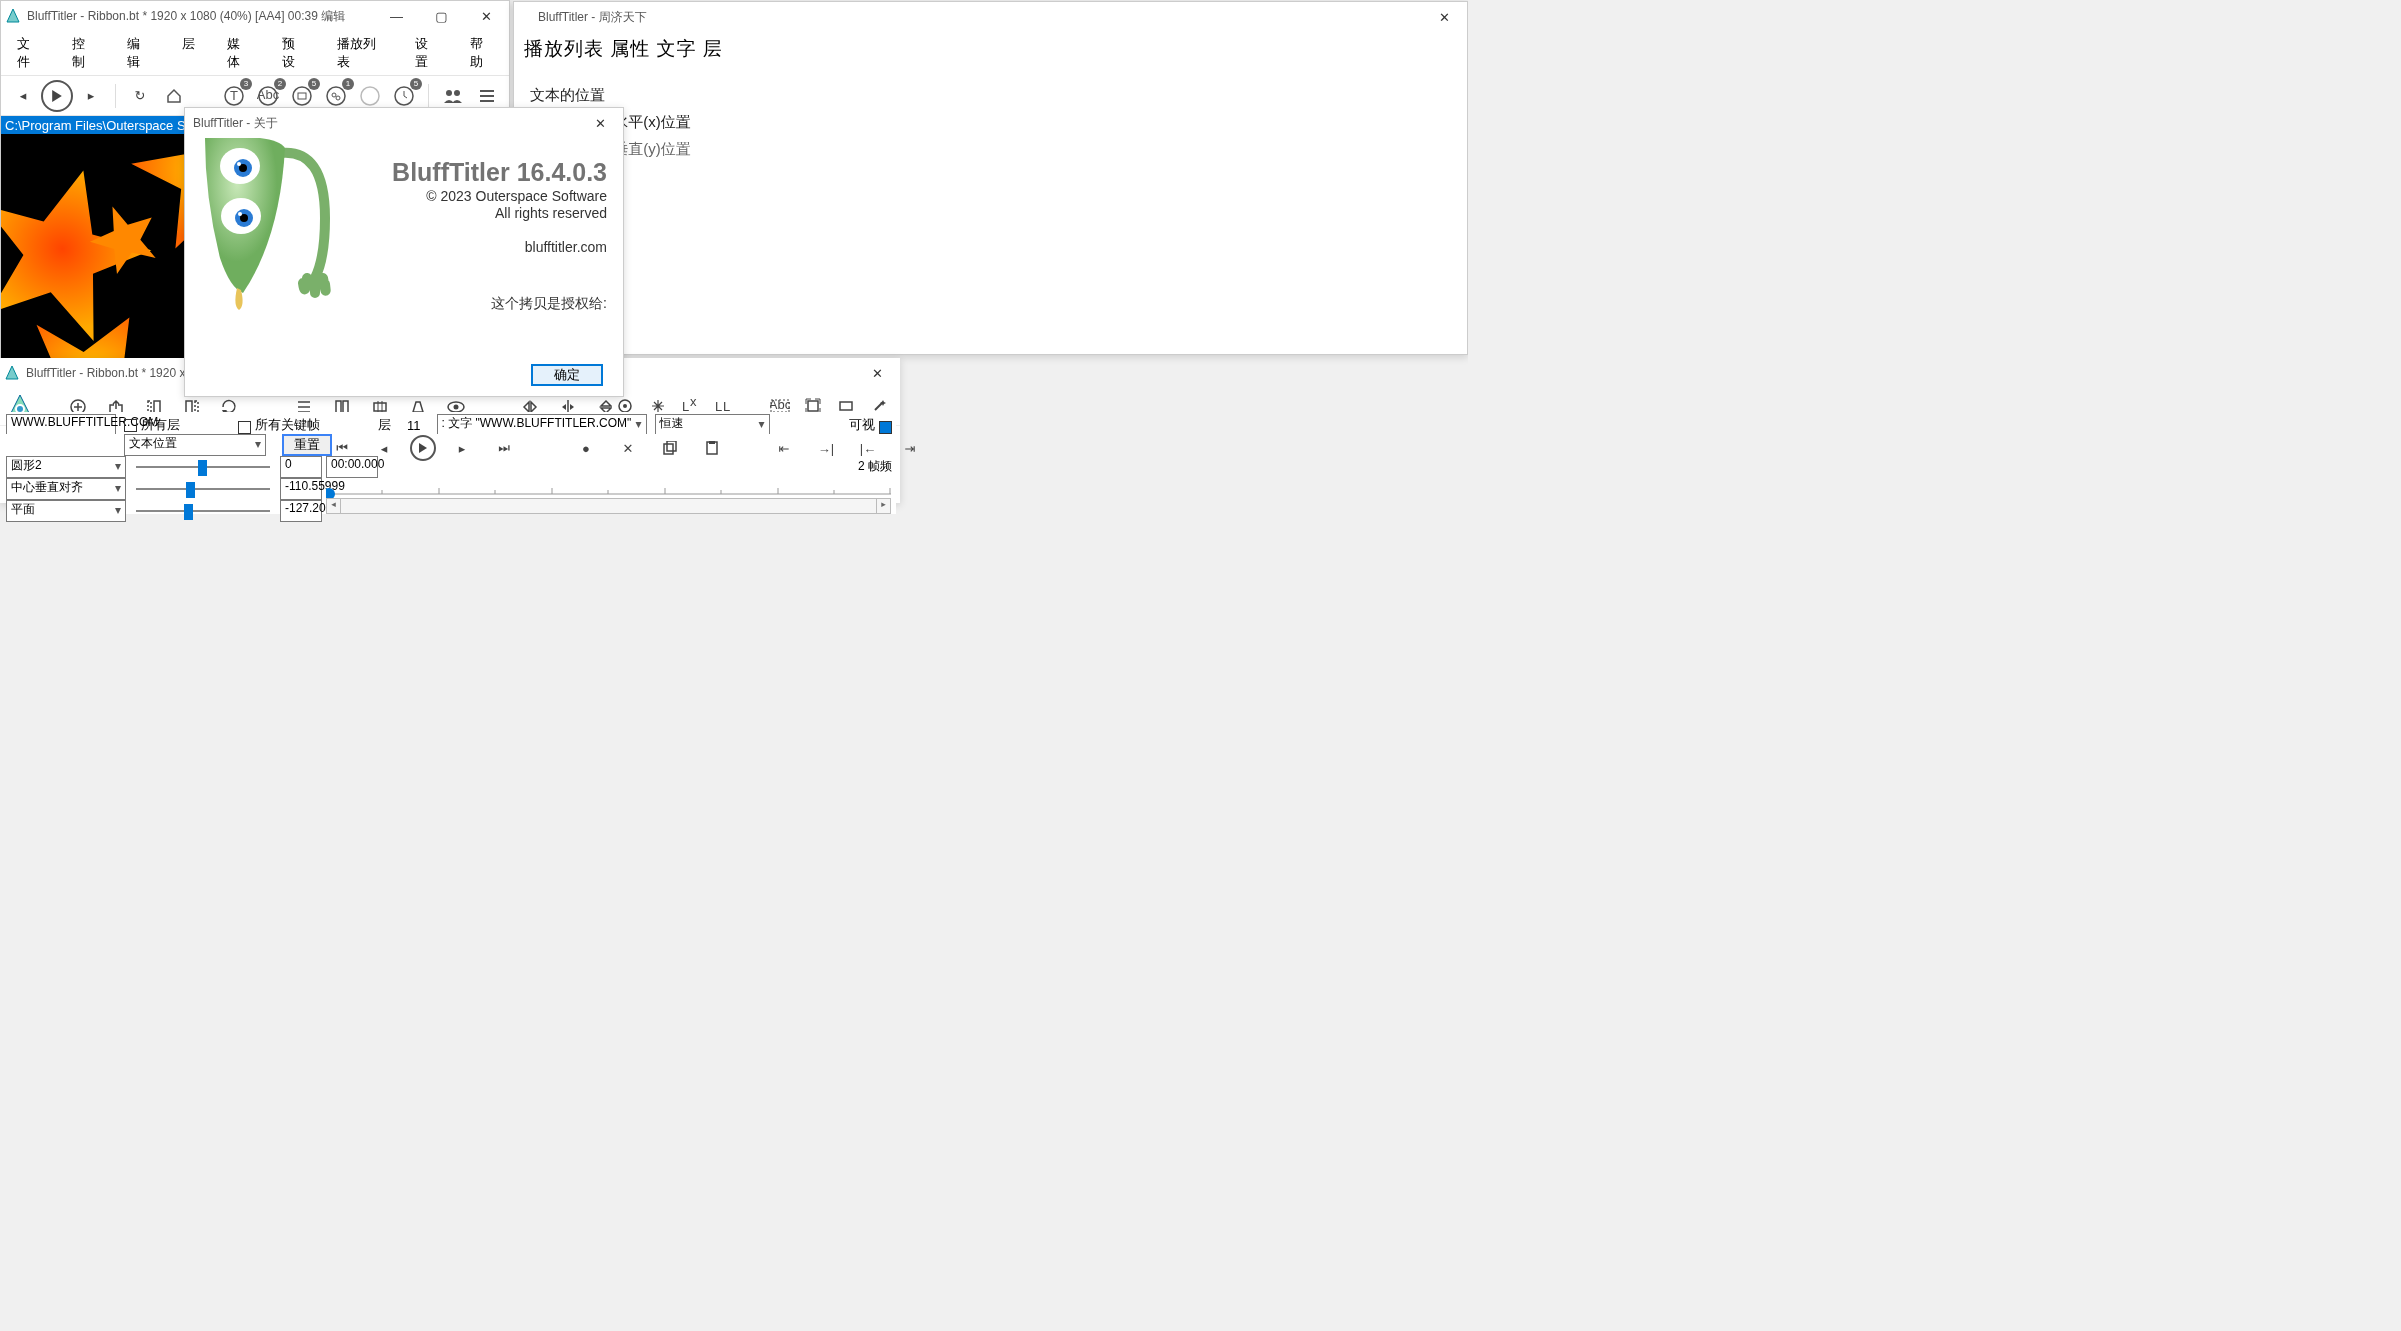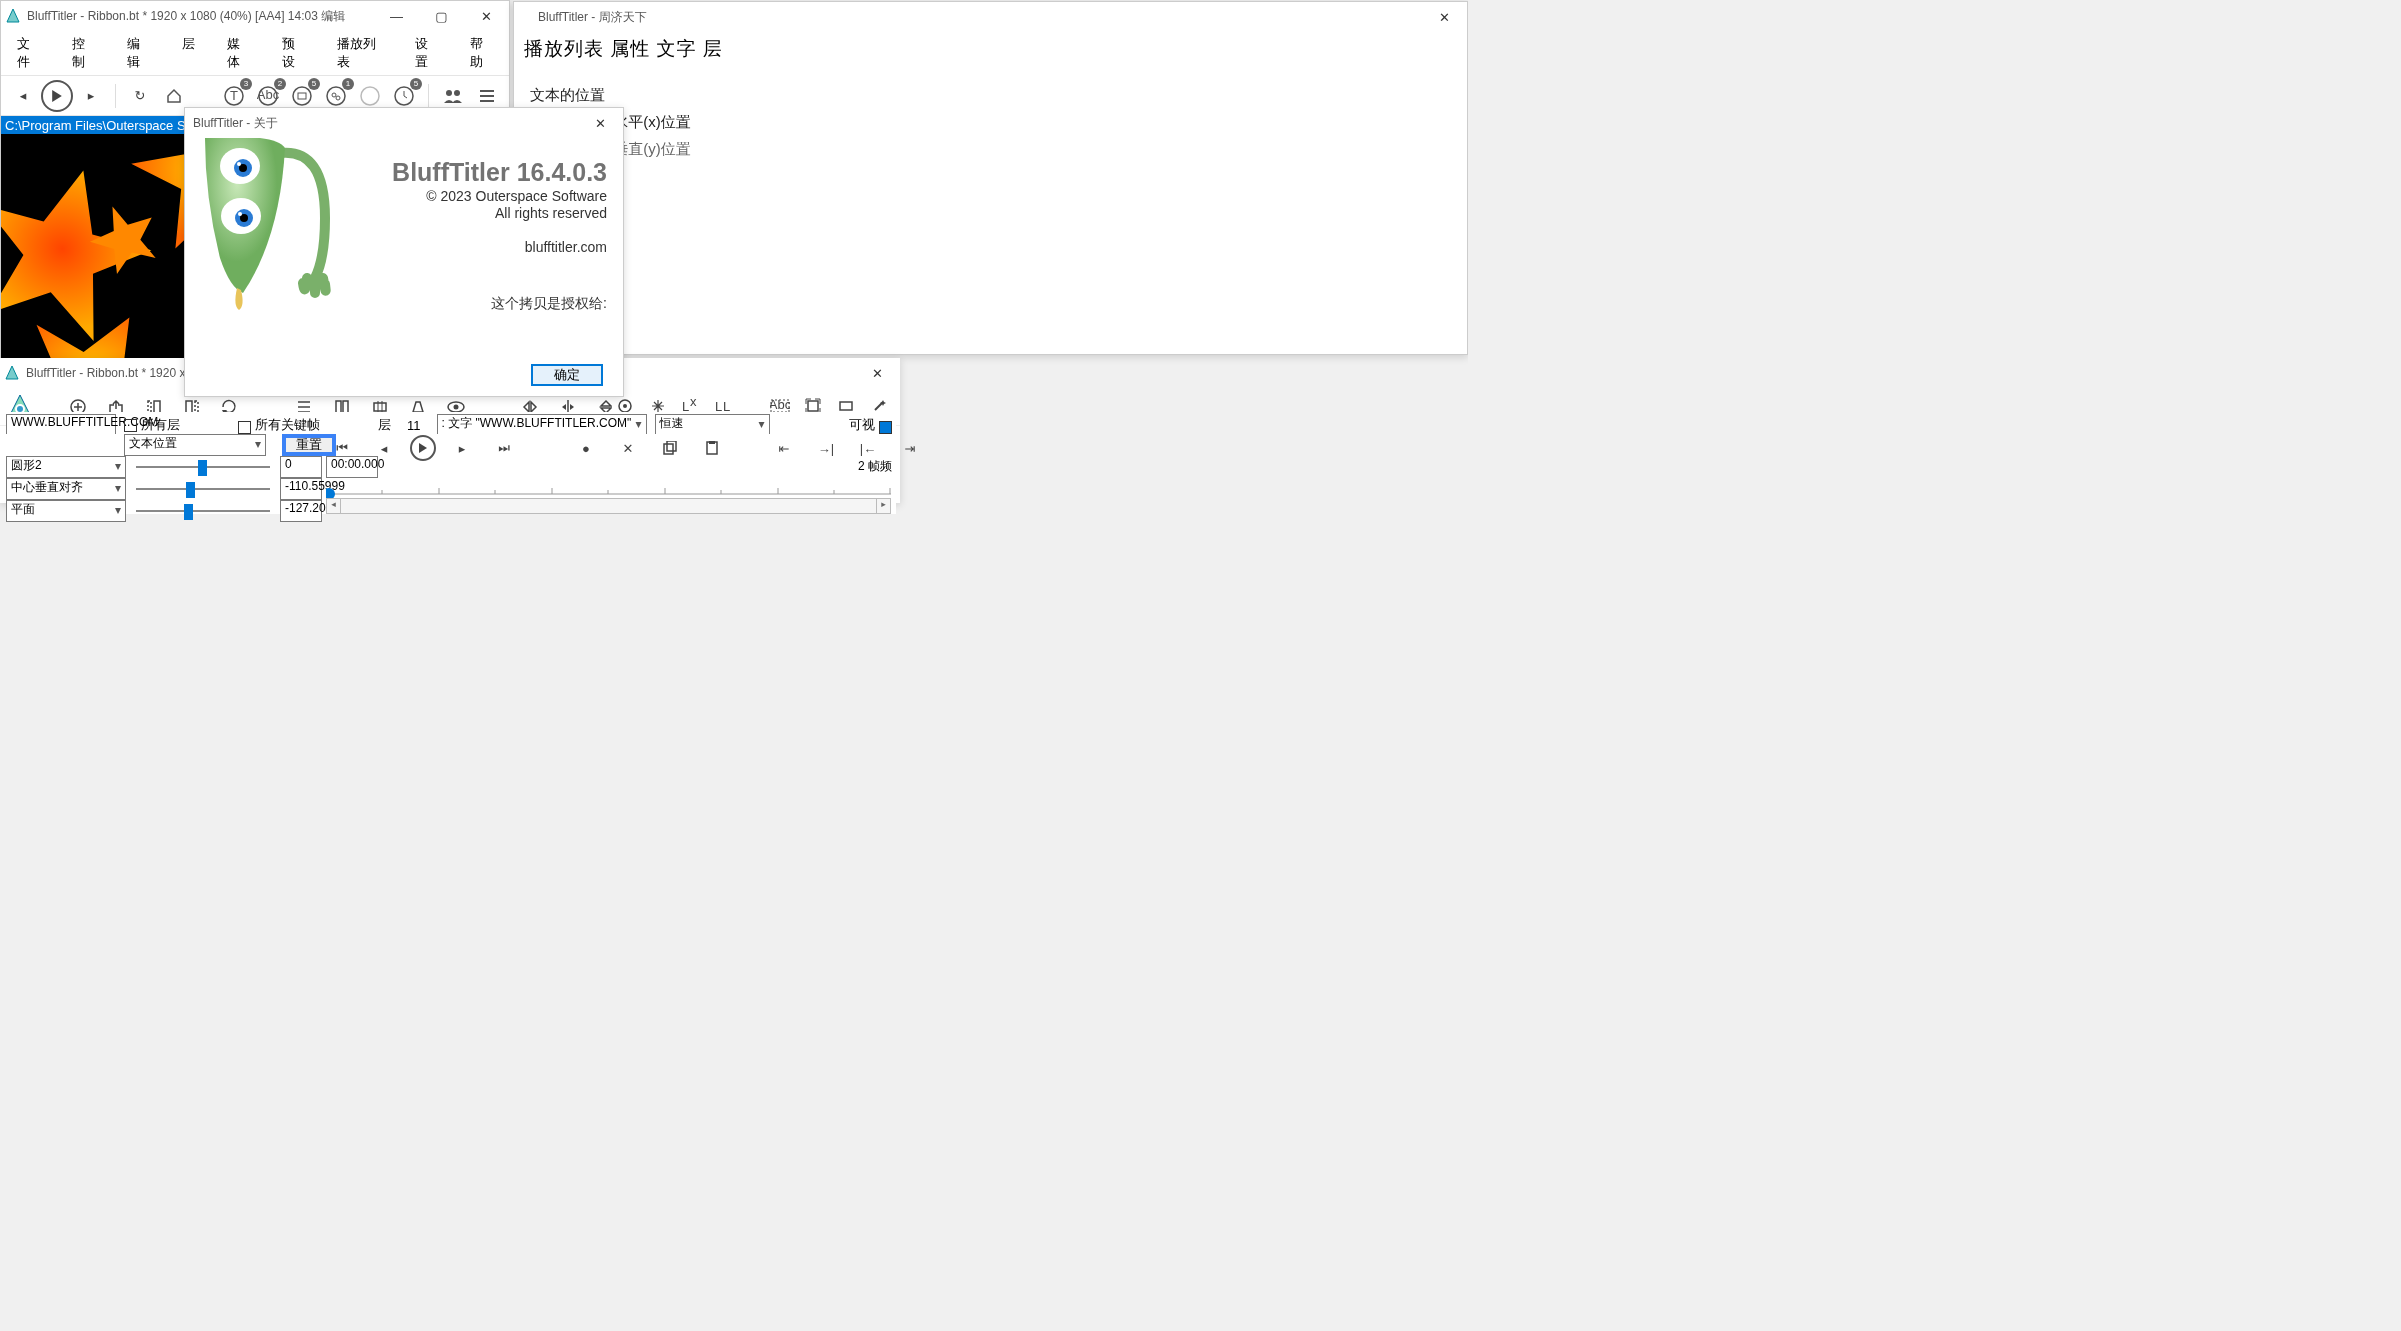--- a/index.html
+++ b/index.html
@@ -40,32 +40,32 @@
 #tl{left:0;top:358px;width:900px;height:145px;border:none;background:#fff}
 #tl .titlebar{background:#fff}
 #tl .tlbar{height:38px;display:flex;align-items:center;padding:0 6px;gap:6px;border-bottom:1px solid #eee}
 .inp{height:22px;border:1px solid #7a7a7a;background:#fff;padding:0 4px;font-size:12px}
 .sel{height:22px;border:1px solid #7a7a7a;background:#fff;padding:0 4px;font-size:12px;position:relative}
 .sel::after{content:"▾";position:absolute;right:4px;top:2px;color:#555}
 .chk{width:13px;height:13px;border:1px solid #333;display:inline-block;vertical-align:middle;margin-right:4px}
 .slider{height:18px;position:relative;background:transparent}
 .slider .track{position:absolute;left:0;right:0;top:8px;height:2px;background:#888}
 .slider .thumb{position:absolute;top:2px;width:9px;height:16px;background:#0078d7}
-.btn{height:22px;padding:0 10px;border:4px solid #3b82f6;background:#efefef;display:flex;align-items:center}
+.btn{height:22px;padding:0 10px;border:2px solid #3b82f6;background:#efefef;display:flex;align-items:center}
 svg{display:block}
 </style>
 </head>
 <body>
 
 <div class="win" id="main" style="left:0;top:0;width:510px;height:358px">
   <div class="titlebar">
     <svg class="app-icon" viewBox="0 0 16 16">
         <polygon points="8,1 14,14 2,14" fill="#7cc" stroke="#089" stroke-width="1"></polygon>
       </svg>
-    <div class="title">BluffTitler - Ribbon.bt * 1920 x 1080 (40%) [AA4] 14:03 编辑</div>
+    <div class="title">BluffTitler - Ribbon.bt * 1920 x 1080 (40%) [AA4] 00:39 编辑</div>
   </div>
   <div class="winbtns">
     <div class="winbtn">—</div>
     <div class="winbtn">▢</div>
     <div class="winbtn close">✕</div>
   </div>
   <div class="menubar">
     <div>文件</div>
     <div>控制</div>
     <div>编辑</div>

